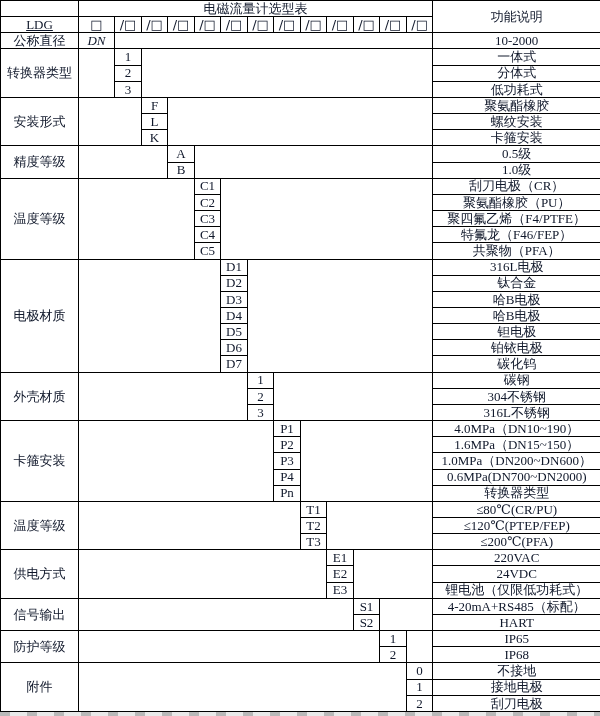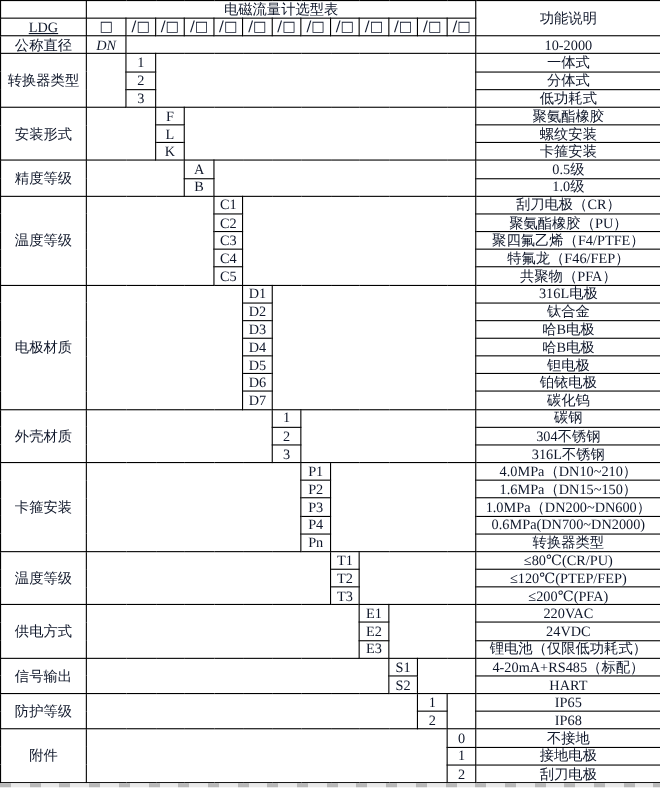--- a/index.html
+++ b/index.html
@@ -204,21 +204,21 @@
   <tr>
     <td class="code">3</td>
     <td class="desc">316L不锈钢</td>
   </tr>
 
   <tr>
     <td class="lbl" rowspan="5">卡箍安装</td>
     <td class="fill" rowspan="5" colspan="7"></td>
     <td class="code">P1</td>
     <td class="fill" rowspan="5" colspan="5"></td>
-    <td class="desc tl">4.0MPa（DN10~210）</td>
+    <td class="desc tl">4.0MPa（DN10~190）</td>
   </tr>
   <tr>
     <td class="code">P2</td>
     <td class="desc tl">1.6MPa（DN15~150）</td>
   </tr>
   <tr>
     <td class="code">P3</td>
     <td class="desc tl">1.0MPa（DN200~DN600）</td>
   </tr>
   <tr>

